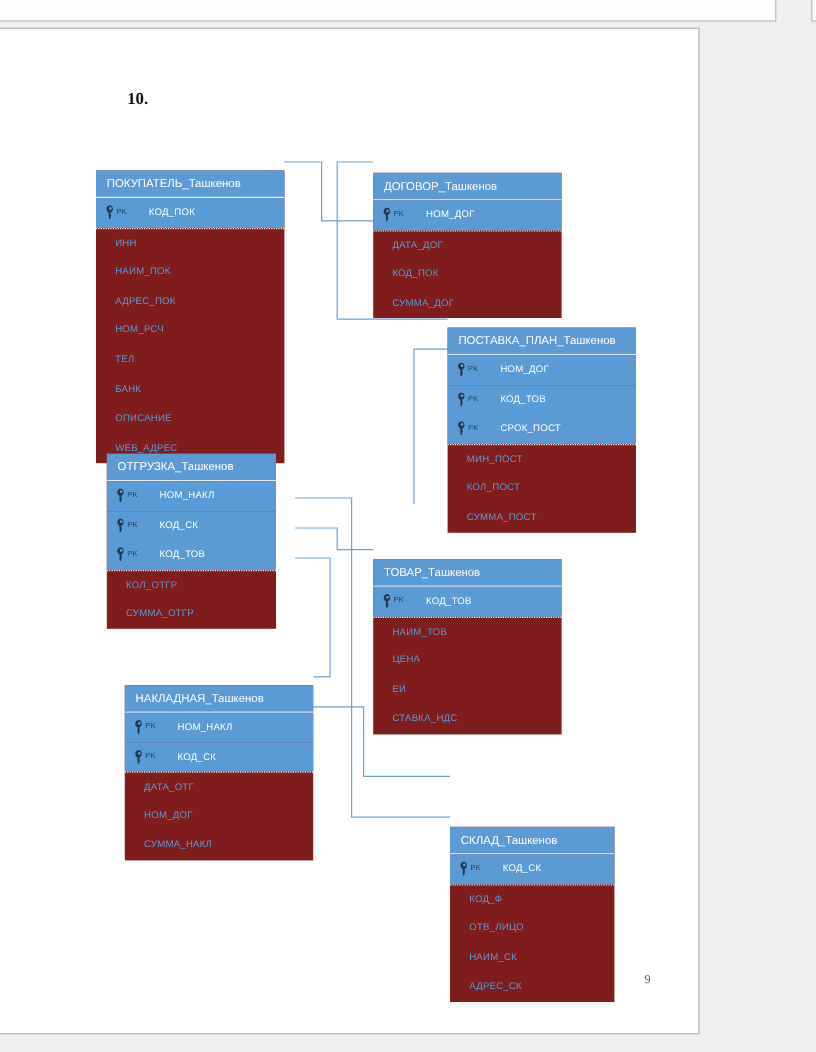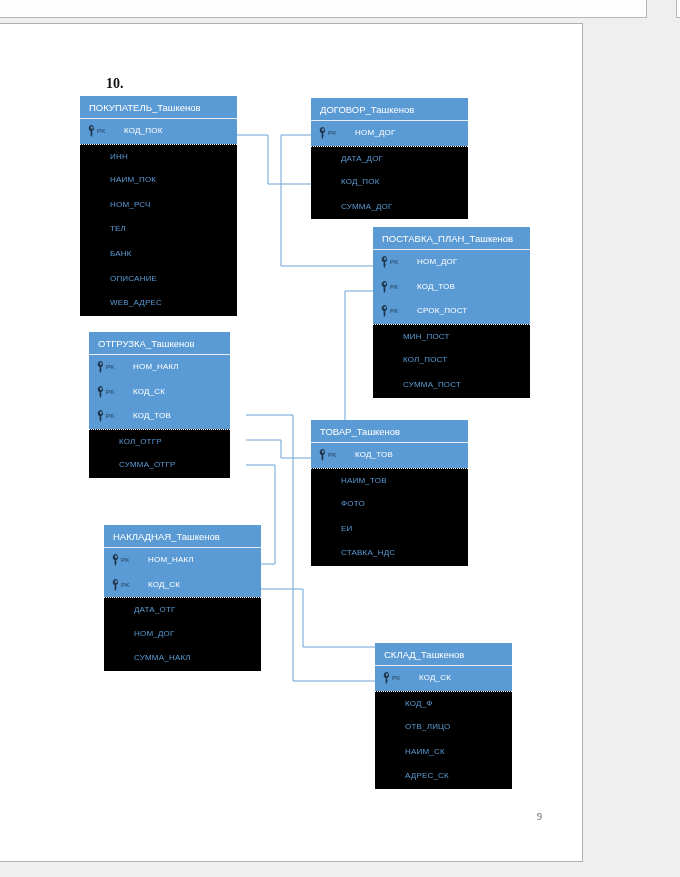--- a/index.html
+++ b/index.html
@@ -92,41 +92,42 @@
     position: absolute;
     left: 0; top: 0;
     width: 680px;
     height: 877px;
   }
 
   
   .entity {
     position: absolute;
     box-sizing: border-box;
-    background: #000000;
+    background: #7f1d1d;
     pointer-events: auto;
+    margin-top: 46px;
   }
   .entity-title {
     background: #5b9bd5;
     color: #ffffff;
     font-size: 9.5px;
     line-height: 23px;
     height: 23px;
     padding-left: 9px;
     white-space: nowrap;
     overflow: hidden;
     border-bottom: 1px solid #e9eef4;
     box-sizing: border-box;
   }
   .attr {
     height: 24.6px;
     line-height: 24.6px;
     font-size: 8px;
     color: #5b9bd5;
-    padding-left: 30px;
+    padding-left: 16px;
     white-space: nowrap;
     overflow: hidden;
     box-sizing: border-box;
     position: relative;
     letter-spacing: 0.2px;
   }
   .attr.pk {
     background: #5b9bd5;
     color: #ffffff;
     padding-left: 44px;
@@ -196,20 +197,21 @@
   <div class="entity" style="left: 80px; top: 96px; width: 157px;">
         <div class="entity-title">ПОКУПАТЕЛЬ_Ташкенов</div>
         <div class="attr pk"><span class="keycell">
             <svg class="keyglyph" viewBox="0 0 8 12">
               <path d="M4 0 C2.1 0 0.7 1.4 0.7 3.2 C0.7 4.5 1.5 5.6 2.6 6.1 L2.6 10.4 L3.4 12 L4.2 10.4 L4.2 9.1 L5.1 8.6 L4.2 8.0 L4.2 6.1 C5.3 5.6 6.1 4.5 6.1 3.2 C6.1 1.4 4.7 0 4 0 Z M4 1.6 C4.7 1.6 5.2 2.1 5.2 2.8 C5.2 3.4 4.7 3.9 4 3.9 C3.4 3.9 2.8 3.4 2.8 2.8 C2.8 2.1 3.4 1.6 4 1.6 Z" fill="#21374e"></path>
             </svg>
             <span class="pklabel">PK</span>
           </span><span>КОД_ПОК</span></div>
         <div class="attr"><span>ИНН</span></div>
         <div class="attr"><span>НАИМ_ПОК</span></div>
+        <div class="attr"><span>АДРЕС_ПОК</span></div>
         <div class="attr"><span>НОМ_РСЧ</span></div>
         <div class="attr"><span>ТЕЛ</span></div>
         <div class="attr"><span>БАНК</span></div>
         <div class="attr"><span>ОПИСАНИЕ</span></div>
         <div class="attr"><span>WEB_АДРЕС</span></div>
       </div>
       <div class="entity" style="left: 311px; top: 98px; width: 157px;">
         <div class="entity-title">ДОГОВОР_Ташкенов</div>
         <div class="attr pk"><span class="keycell">
             <svg class="keyglyph" viewBox="0 0 8 12">
@@ -270,21 +272,21 @@
       </div>
       <div class="entity" style="left: 311px; top: 420px; width: 157px;">
         <div class="entity-title">ТОВАР_Ташкенов</div>
         <div class="attr pk"><span class="keycell">
             <svg class="keyglyph" viewBox="0 0 8 12">
               <path d="M4 0 C2.1 0 0.7 1.4 0.7 3.2 C0.7 4.5 1.5 5.6 2.6 6.1 L2.6 10.4 L3.4 12 L4.2 10.4 L4.2 9.1 L5.1 8.6 L4.2 8.0 L4.2 6.1 C5.3 5.6 6.1 4.5 6.1 3.2 C6.1 1.4 4.7 0 4 0 Z M4 1.6 C4.7 1.6 5.2 2.1 5.2 2.8 C5.2 3.4 4.7 3.9 4 3.9 C3.4 3.9 2.8 3.4 2.8 2.8 C2.8 2.1 3.4 1.6 4 1.6 Z" fill="#21374e"></path>
             </svg>
             <span class="pklabel">PK</span>
           </span><span>КОД_ТОВ</span></div>
         <div class="attr"><span>НАИМ_ТОВ</span></div>
-        <div class="attr"><span>ФОТО</span></div>
+        <div class="attr"><span>ЦЕНА</span></div>
         <div class="attr"><span>ЕИ</span></div>
         <div class="attr"><span>СТАВКА_НДС</span></div>
       </div>
       <div class="entity" style="left: 104px; top: 525px; width: 157px;">
         <div class="entity-title">НАКЛАДНАЯ_Ташкенов</div>
         <div class="attr pk"><span class="keycell">
             <svg class="keyglyph" viewBox="0 0 8 12">
               <path d="M4 0 C2.1 0 0.7 1.4 0.7 3.2 C0.7 4.5 1.5 5.6 2.6 6.1 L2.6 10.4 L3.4 12 L4.2 10.4 L4.2 9.1 L5.1 8.6 L4.2 8.0 L4.2 6.1 C5.3 5.6 6.1 4.5 6.1 3.2 C6.1 1.4 4.7 0 4 0 Z M4 1.6 C4.7 1.6 5.2 2.1 5.2 2.8 C5.2 3.4 4.7 3.9 4 3.9 C3.4 3.9 2.8 3.4 2.8 2.8 C2.8 2.1 3.4 1.6 4 1.6 Z" fill="#21374e"></path>
             </svg>
             <span class="pklabel">PK</span>

